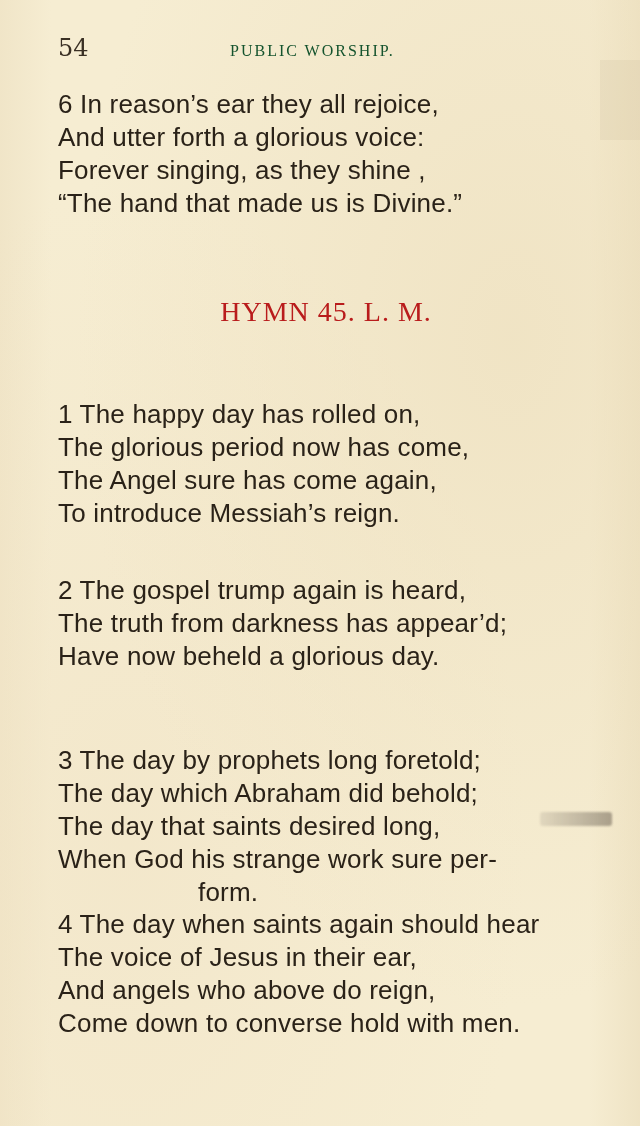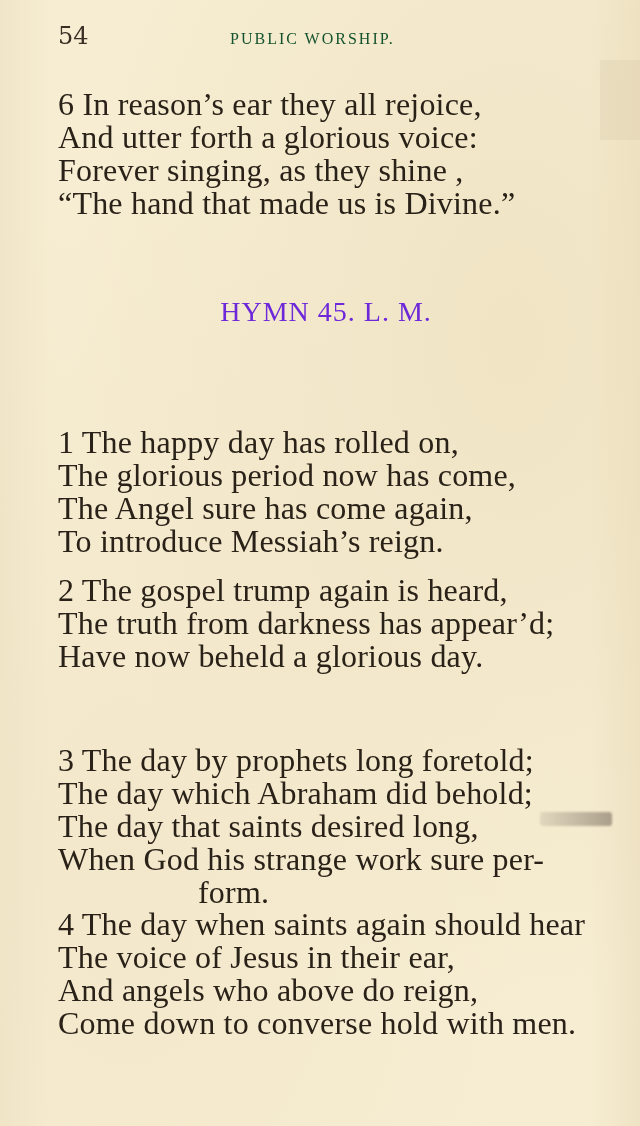--- a/index.html
+++ b/index.html
@@ -8,33 +8,33 @@
     background: #f6edd2;
     background-image:
       radial-gradient(ellipse at 80% 30%, rgba(235,220,185,0.55), rgba(0,0,0,0) 60%),
       radial-gradient(ellipse at 20% 75%, rgba(240,226,196,0.5), rgba(0,0,0,0) 55%),
       linear-gradient(90deg, rgba(230,214,180,0.35) 0%, rgba(0,0,0,0) 8%, rgba(0,0,0,0) 92%, rgba(225,208,170,0.35) 100%);
     font-family: "DejaVu Serif", "Liberation Serif", serif;
     color: #2a2218;
     position: relative;
   }
   .page { position: absolute; left: 0; top: 0; width: 640px; height: 1126px; }
-  .header { position: absolute; top: 22px; left: 58px; width: 560px; height: 36px; }
+  .header { position: absolute; top: 34px; left: 58px; width: 560px; height: 36px; }
   .page-number { position: absolute; left: 0; top: 0; font-size: 24px; color: #3a3024; }
   .running-head {
     position: absolute; left: 172px; top: 8px;
     font-size: 16px; letter-spacing: 2px; color: #14532d;
     font-family: "Liberation Serif", serif;
   }
-  .stanza { position: absolute; left: 58px; font-size: 32px; line-height: 33px; font-family: Liberation Serif, serif; letter-spacing: 0.2px; }
+  .stanza { position: absolute; left: 58px; font-size: 26px; line-height: 33px; font-family: Liberation Sans, sans-serif; letter-spacing: 0.2px; }
   .stanza .line { white-space: nowrap; display: block; }
   .stanza .line.cont { padding-left: 140px; }
   .hymn-title {
     position: absolute; top: 296px; left: 0; width: 636px; text-align: center;
-    font-size: 28px; font-family: "Liberation Serif", serif; letter-spacing: 1px; color: #6d28d9;
+    font-size: 28px; font-family: "Liberation Serif", serif; letter-spacing: 1px; color: #b91c1c;
     padding-left: 16px; box-sizing: border-box;
   }
   .smudge {
     position: absolute; left: 540px; top: 812px; width: 72px; height: 14px;
     background: linear-gradient(90deg, rgba(120,110,100,0.15), rgba(80,70,60,0.45));
     border-radius: 3px; filter: blur(1px);
   }
   .bleed {
     position: absolute; right: 0; top: 60px; width: 40px; height: 80px;
     background: rgba(200,185,150,0.18);
@@ -53,21 +53,21 @@
 
   <div class="stanza" style="top: 88px;">
     <span class="line">6 In reason’s ear they all rejoice,</span>
     <span class="line">And utter forth  a glorious voice:</span>
     <span class="line">Forever singing, as they shine ,</span>
     <span class="line">“The  hand that made us is  Divine.”</span>
   </div>
 
   <div class="hymn-title">HYMN 45.   L. M.</div>
 
-  <div class="stanza" style="top: 426px;">
+  <div class="stanza" style="top: 398px;">
     <span class="line">1  The happy day has rolled on,</span>
     <span class="line">The glorious period now has come,</span>
     <span class="line">The Angel sure has come again,</span>
     <span class="line">To introduce Messiah’s reign.</span>
   </div>
 
   <div class="stanza" style="top: 574px;">
     <span class="line">2 The gospel trump again is heard,</span>
     <span class="line">The truth from darkness has appear’d;</span>
     <span class="line">Have now beheld a glorious day.</span>

